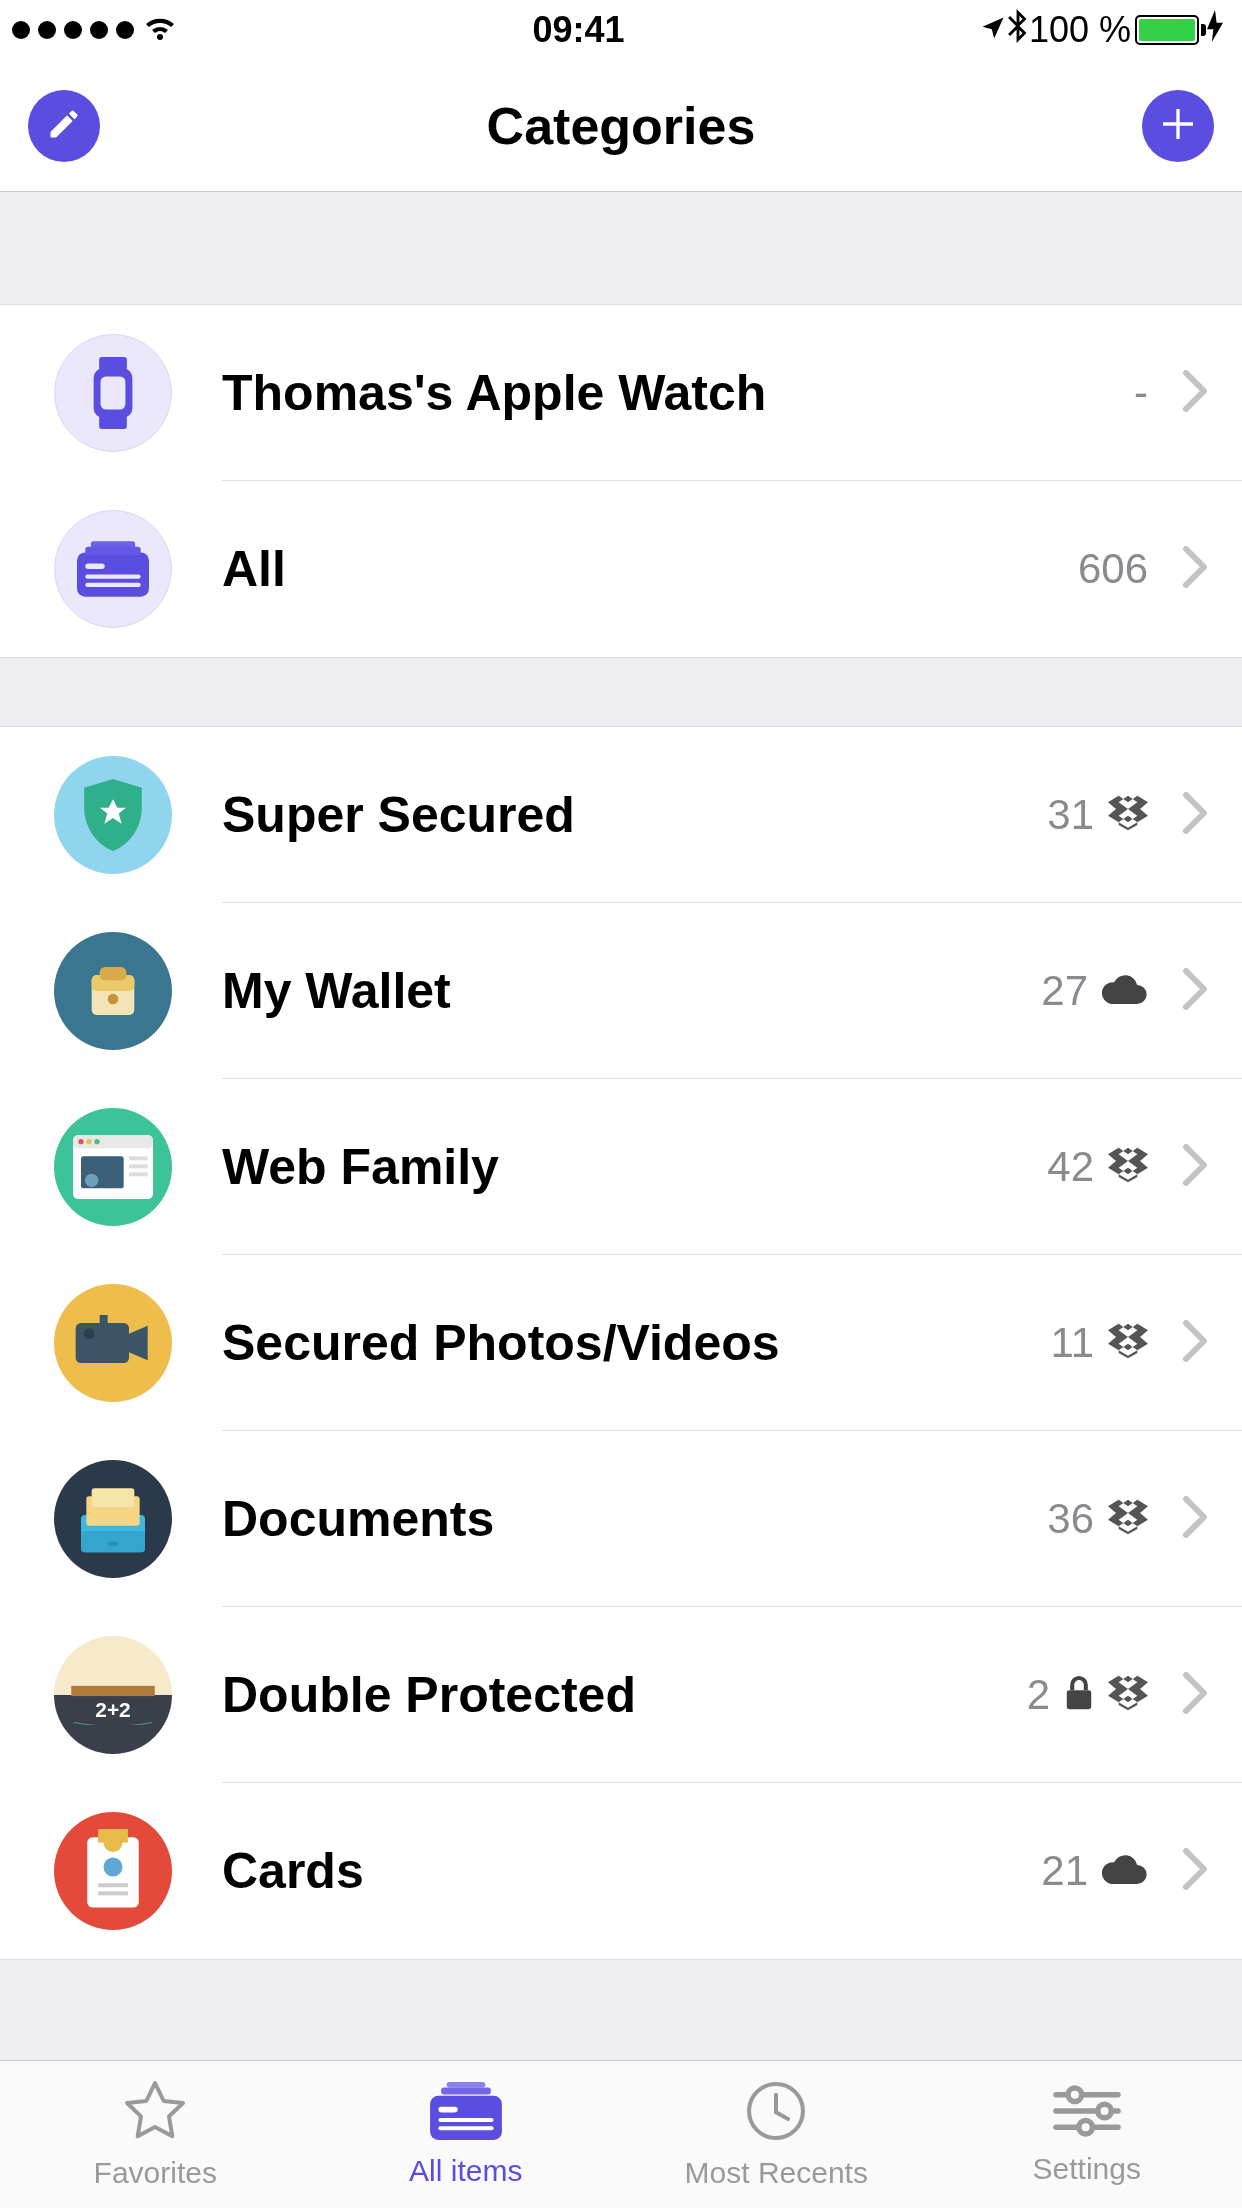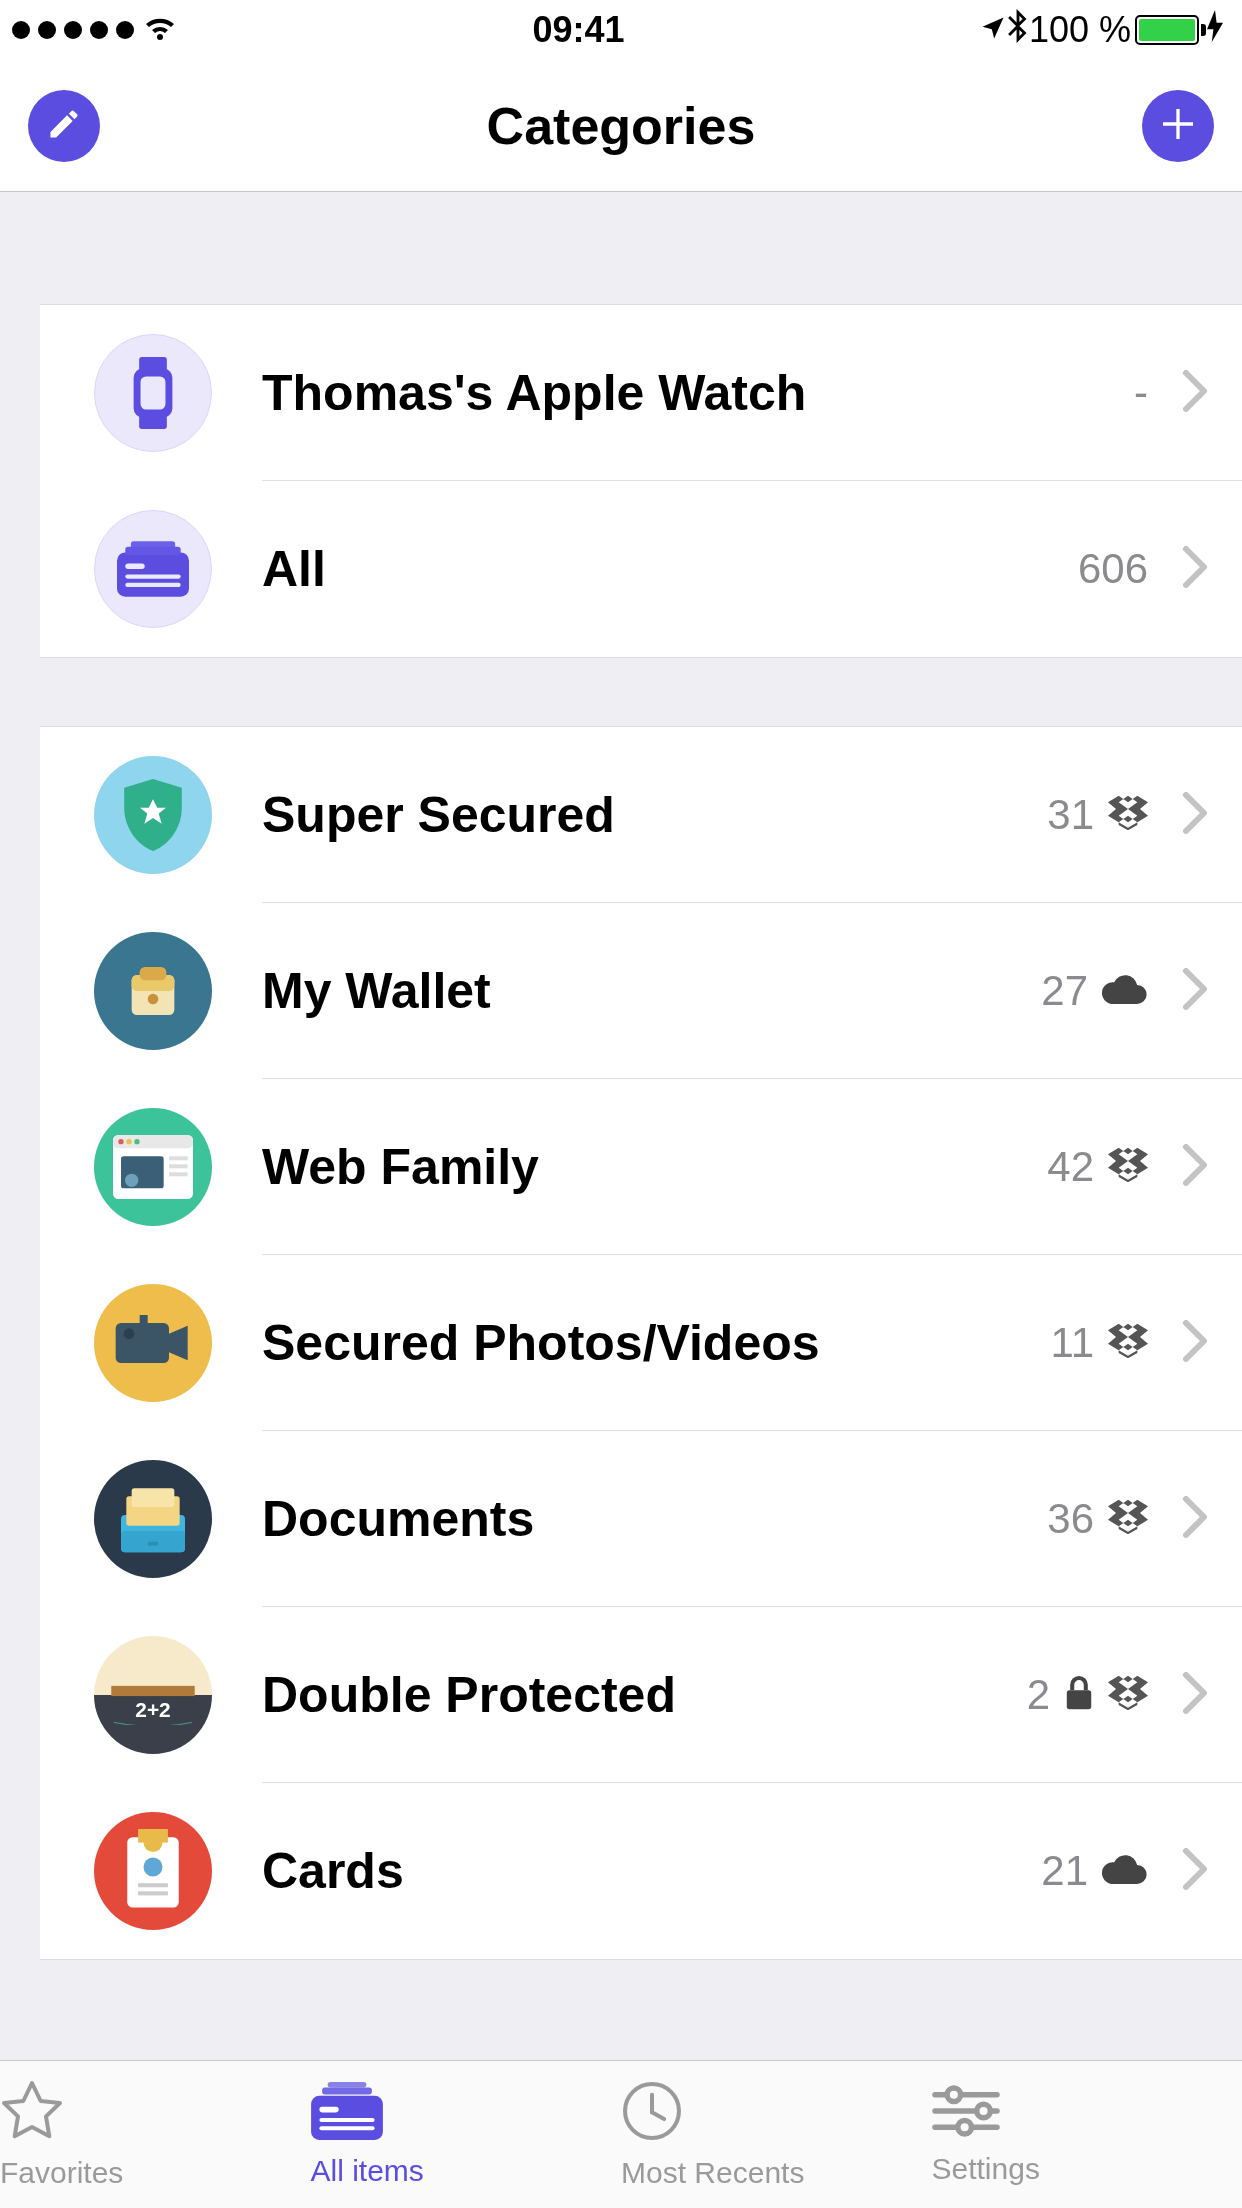--- a/index.html
+++ b/index.html
@@ -77,21 +77,20 @@
       overflow: hidden;
       display: flex;
       flex-direction: column;
     }
     .section-spacer { height: 112px; }
     .section-spacer.small { height: 68px; }
     .section {
       background: #fff;
       border-top: 1.5px solid #dcdcdc;
       border-bottom: 1.5px solid #dcdcdc;
-      margin-left: 40px;
     }
     .row {
       display: flex;
       align-items: center;
       height: 176px;
       padding: 0 34px 0 54px;
       position: relative;
     }
     .row .divider {
       position: absolute;
@@ -140,21 +139,21 @@
     .tab-bar {
       height: 148px;
       border-top: 1.5px solid #c8c8c8;
       background: #fafafa;
       display: flex;
     }
     .tab {
       flex: 1;
       display: flex;
       flex-direction: column;
-      align-items: flex-start;
+      align-items: center;
       justify-content: center;
       gap: 10px;
       color: #9a9a9a;
     }
     .tab.active { color: #5a4de0; }
     .tab-label { font-size: 30px; }
   </style>
 </head>
 <body>
 

